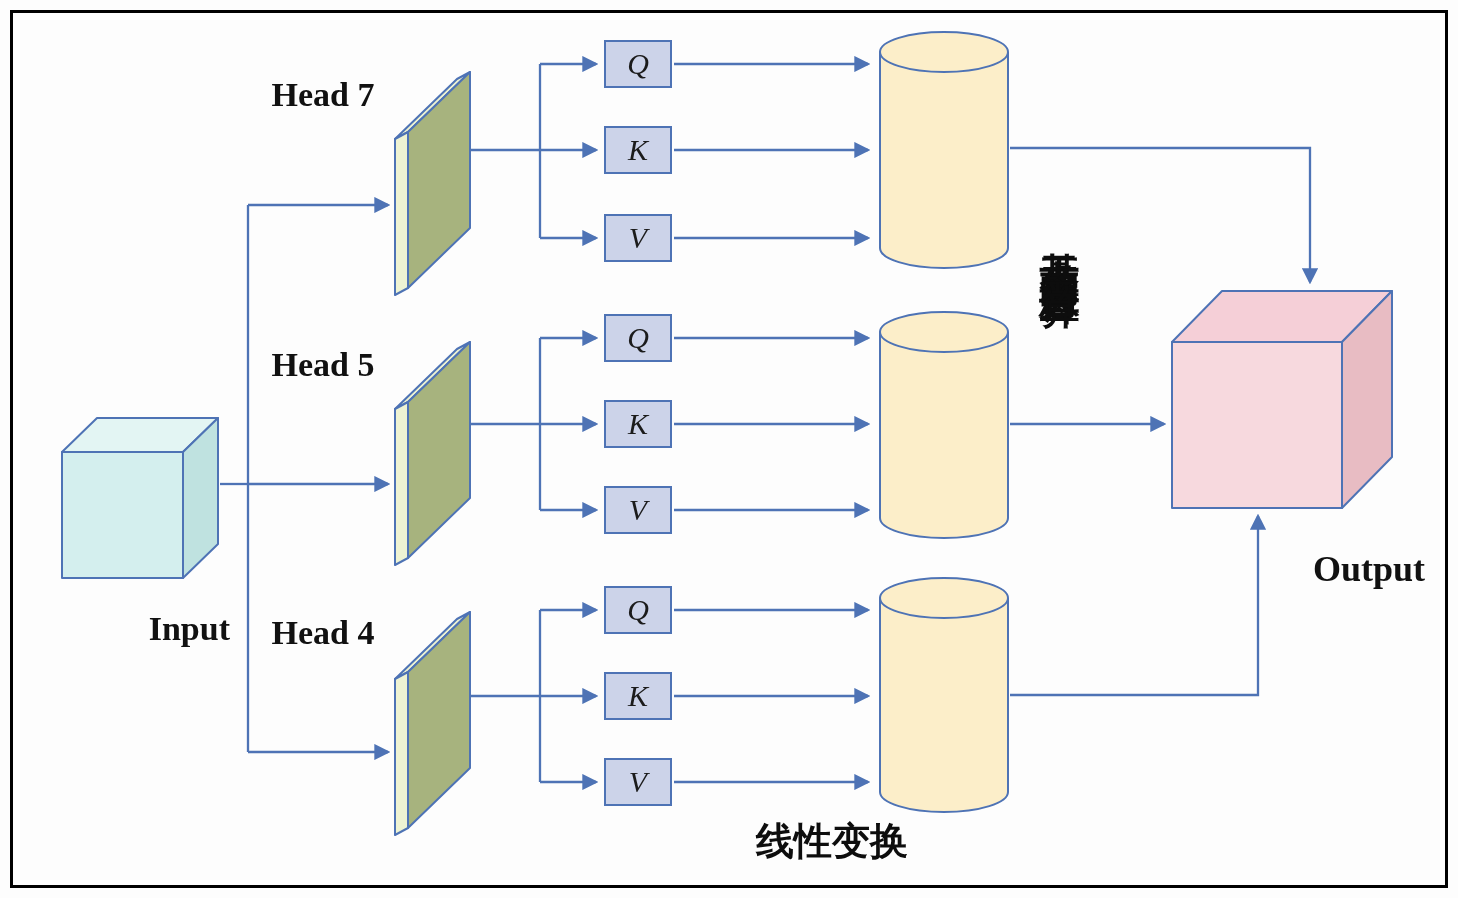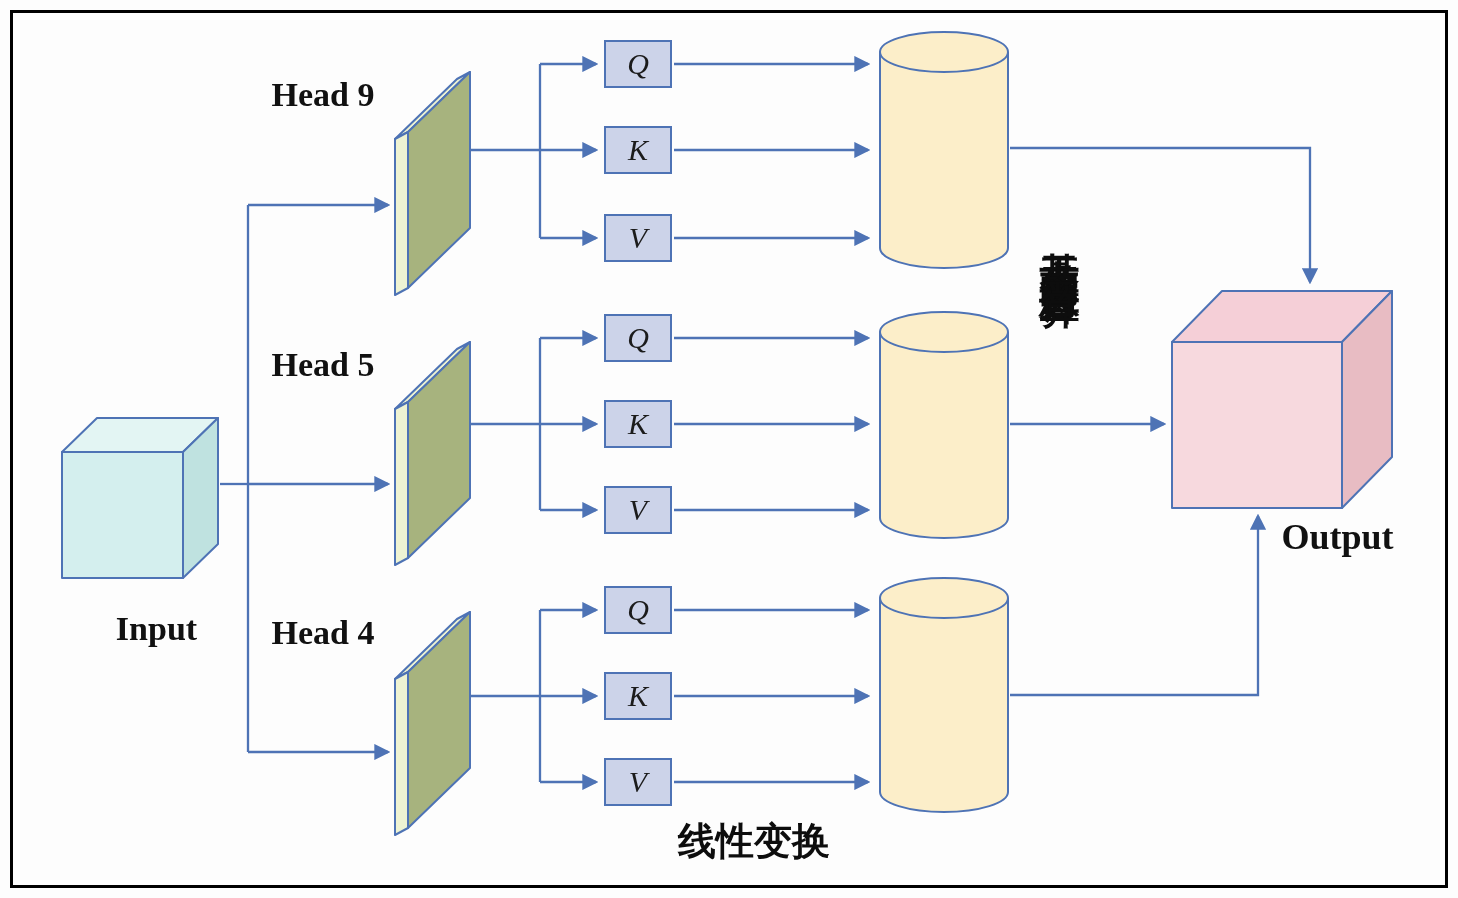--- a/index.html
+++ b/index.html
@@ -29,21 +29,21 @@
          font-style:italic; font-size:30px; text-align:center; line-height:43px;
          color:#1b1b1b; }
   .qkv.r1 { top:40px; }  .qkv.r2 { top:126px; } .qkv.r3 { top:214px; }
   .qkv.r4 { top:314px; } .qkv.r5 { top:400px; } .qkv.r6 { top:486px; }
   .qkv.r7 { top:586px; } .qkv.r8 { top:672px; } .qkv.r9 { top:758px; }
 
   .cn-vertical { position:absolute; left:1032px; top:220px; height:450px;
                  writing-mode:vertical-rl; text-orientation:upright;
                  font-size:40px; font-weight:700; letter-spacing:4px; color:#0d0d0d; }
   .cn-bottom   { position:absolute; left:678px; top:816px; width:230px;
-                 font-size:38px; font-weight:700; color:#0d0d0d; text-align:left; }
+                 font-size:38px; font-weight:700; color:#0d0d0d; text-align:right; }
 </style>
 </head>
 <body>
 
 <div class="canvas">
 
   <svg class="layer" width="1458" height="898" viewBox="0 0 1458 898">
     <defs>
       <marker id="arr" viewBox="0 0 10 10" refX="8.5" refY="5" markerWidth="7" markerHeight="7" orient="auto-start-reverse">
         <path d="M0,0 L10,5 L0,10 Z" style="fill:var(--c-arrow)"></path>
@@ -133,36 +133,36 @@
       <ellipse cx="944" cy="598" rx="64" ry="20"></ellipse>
     </g>
 
     <g style="stroke:var(--c-outline);stroke-width:2;stroke-linejoin:round">
       <polygon points="1172,342 1222,291 1392,291 1342,342" style="fill:var(--c-output_top)"></polygon>
       <polygon points="1342,342 1392,291 1392,457 1342,508" style="fill:var(--c-output_side)"></polygon>
       <polygon points="1172,342 1342,342 1342,508 1172,508" style="fill:var(--c-output_front)"></polygon>
     </g>
   </svg>
 
-  <div class="lbl" style="left:69px; top:610px; width:175px;">Input</div>
+  <div class="lbl" style="left:55px; top:610px; width:175px;text-align:right;">Input</div>
 
-  <div class="lbl" style="left:238px; top:76px; width:170px;">Head 9</div>
+  <div class="lbl" style="left:238px; top:76px; width:170px;">Head 7</div>
   <div class="lbl" style="left:238px; top:346px; width:170px;">Head 5</div>
   <div class="lbl" style="left:238px; top:614px; width:170px;">Head 4</div>
 
   <div class="qkv r1">Q</div>
   <div class="qkv r2">K</div>
   <div class="qkv r3">V</div>
   <div class="qkv r4">Q</div>
   <div class="qkv r5">K</div>
   <div class="qkv r6">V</div>
   <div class="qkv r7">Q</div>
   <div class="qkv r8">K</div>
   <div class="qkv r9">V</div>
 
   <div class="cn-vertical">基于点乘的注意力计算</div>
 
   <div class="cn-bottom">线性变换</div>
 
-  <div class="lbl" style="left:1250px; top:516px; width:175px; font-size:36px;">Output</div>
+  <div class="lbl" style="left:1250px; top:548px; width:175px; font-size:36px;text-align:right;">Output</div>
 
   <div class="frame"></div>
 </div>
 
 </body></html>

